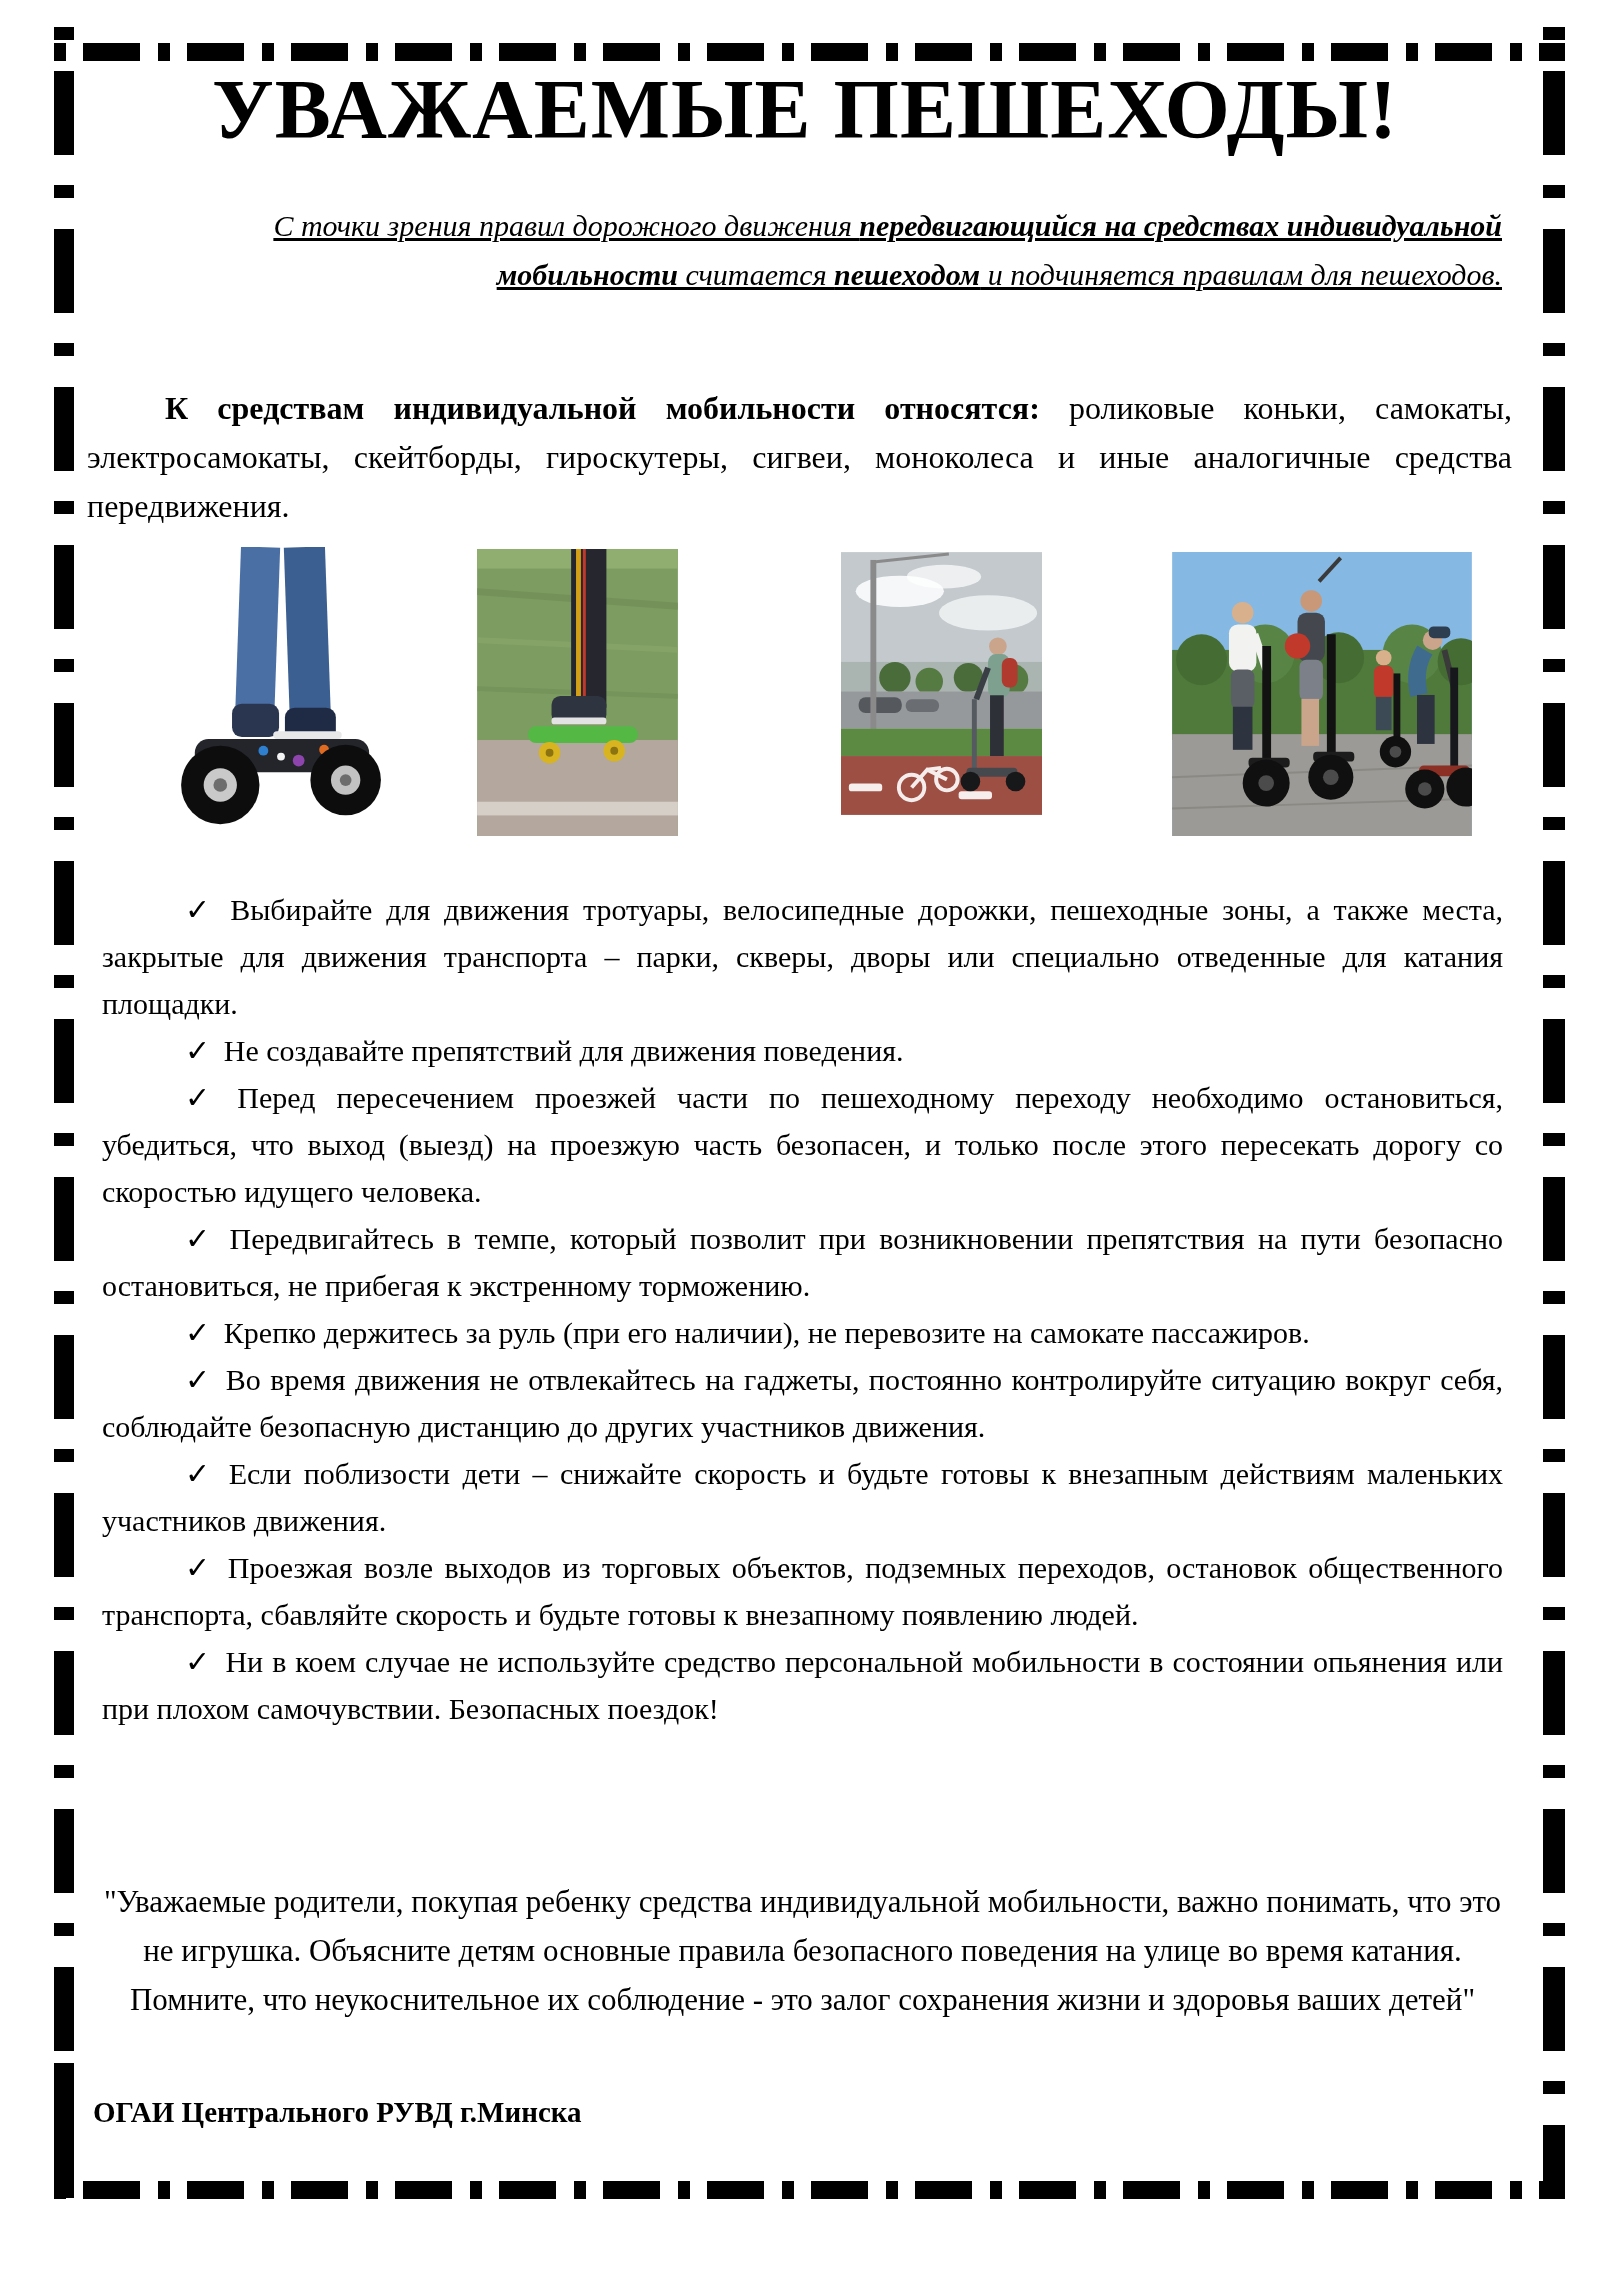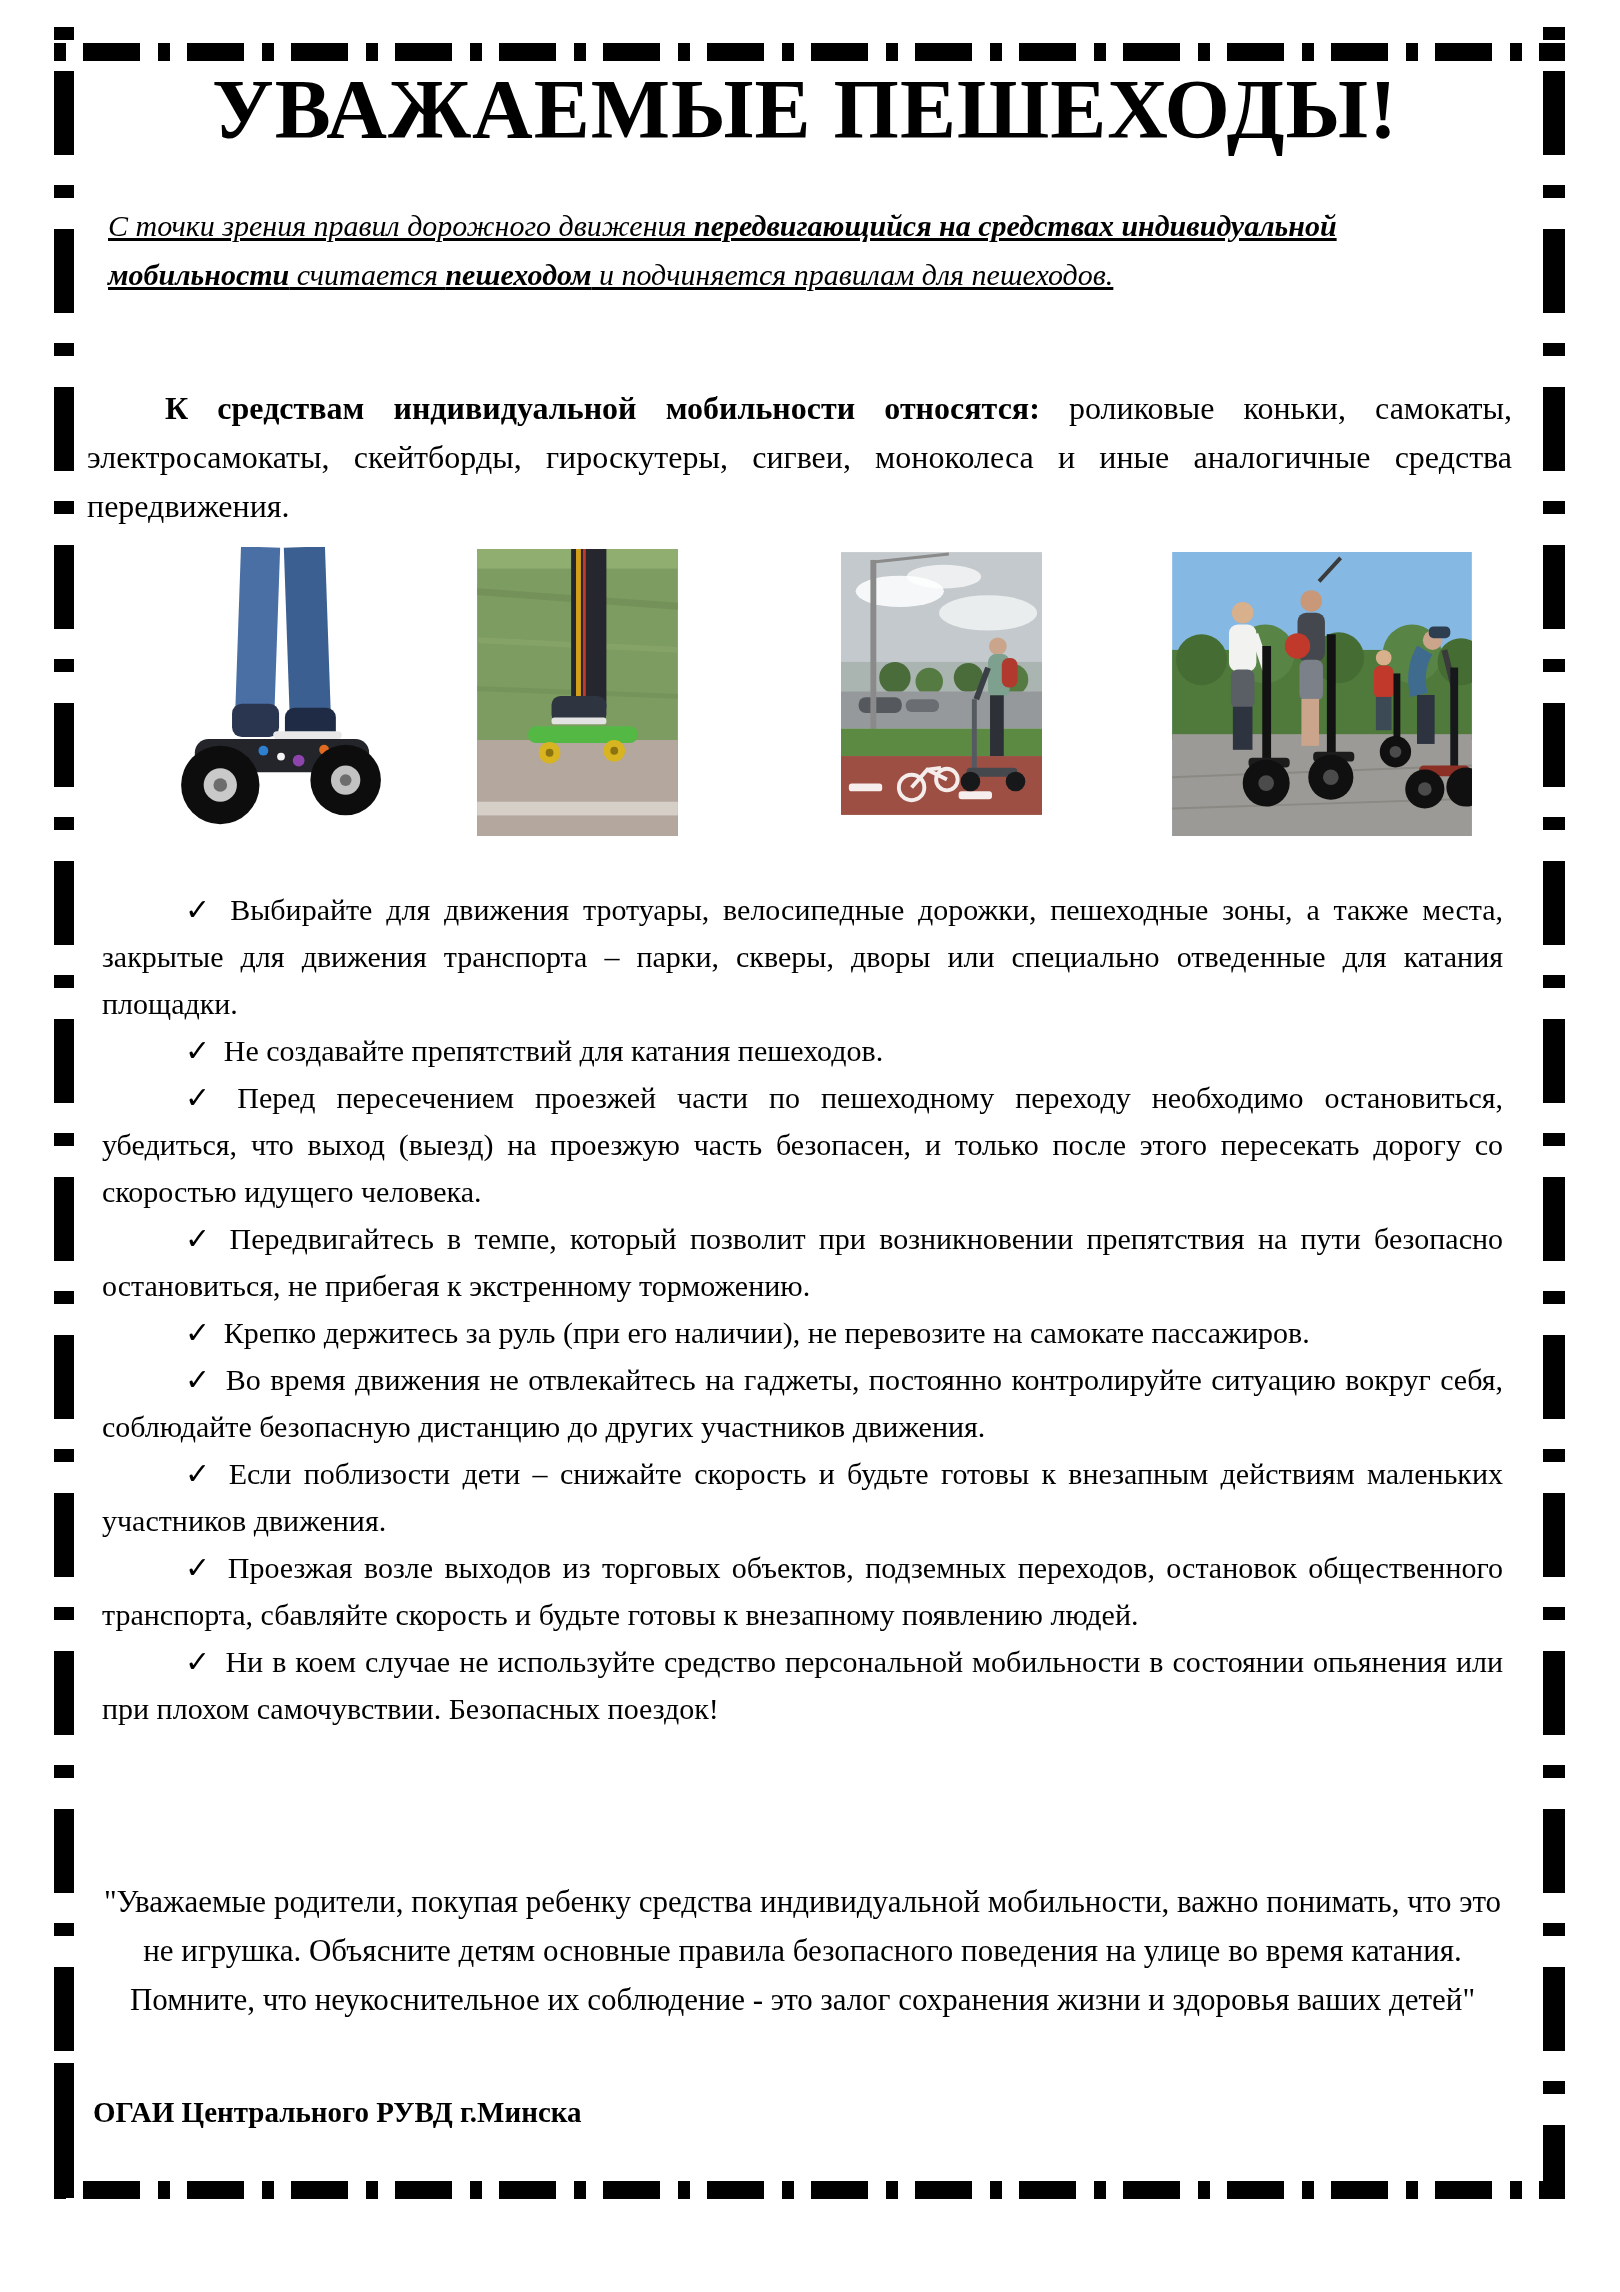--- a/index.html
+++ b/index.html
@@ -26,21 +26,21 @@
   
   .b-corner{position:absolute;left:54px;top:2063px;width:19.6px;height:135px;background:#000;}
 
   .title{
     position:absolute;top:61px;left:78px;right:88px;margin:0;
     text-align:center;font-size:84px;font-weight:700;letter-spacing:1px;
     white-space:nowrap;
   }
   .intro{
     position:absolute;top:201px;left:108px;right:118px;margin:0;
-    text-align:left;font-style:italic;font-size:30px;line-height:49px;
+    text-align:right;font-style:italic;font-size:30px;line-height:49px;
     text-decoration:underline;
   }
   .intro b{font-weight:700;}
   .definition{
     position:absolute;top:384px;left:87px;right:108px;margin:0;
     text-align:justify;font-size:32px;line-height:49px;text-indent:78px;
   }
   .definition b{font-weight:700;}
 
   .photos{position:absolute;top:547px;left:0;right:0;height:294px;}
@@ -228,21 +228,21 @@
           <circle cx="258" cy="242" r="20" fill="#101010"></circle>
             <circle cx="300" cy="240" r="20" fill="#101010"></circle>
           <circle cx="258" cy="242" r="7" fill="#4b4b4b"></circle>
         </g>
       </svg>
     </div>
   </div>
 
   <ul class="rules">
     <li><span class="mark">✓</span><span>Выбирайте для движения тротуары, велосипедные дорожки, пешеходные зоны, а также места, закрытые для движения транспорта – парки, скверы, дворы или специально отведенные для катания площадки.</span></li>
-    <li><span class="mark">✓</span><span>Не создавайте препятствий для катания пешеходов.</span></li>
+    <li><span class="mark">✓</span><span>Не создавайте препятствий для движения поведения.</span></li>
     <li><span class="mark">✓</span><span>Перед пересечением проезжей части по пешеходному переходу необходимо остановиться, убедиться, что выход (выезд) на проезжую часть безопасен, и только после этого пересекать дорогу со скоростью идущего человека.</span></li>
     <li><span class="mark">✓</span><span>Передвигайтесь в темпе, который позволит при возникновении препятствия на пути безопасно остановиться, не прибегая к экстренному торможению.</span></li>
     <li><span class="mark">✓</span><span>Крепко держитесь за руль (при его наличии), не перевозите на самокате пассажиров.</span></li>
     <li><span class="mark">✓</span><span>Во время движения не отвлекайтесь на гаджеты, постоянно контролируйте ситуацию вокруг себя, соблюдайте безопасную дистанцию до других участников движения.</span></li>
     <li><span class="mark">✓</span><span>Если поблизости дети – снижайте скорость и будьте готовы к внезапным действиям маленьких участников движения.</span></li>
     <li><span class="mark">✓</span><span>Проезжая возле выходов из торговых объектов, подземных переходов, остановок общественного транспорта, сбавляйте скорость и будьте готовы к внезапному появлению людей.</span></li>
     <li><span class="mark">✓</span><span>Ни в коем случае не используйте средство персональной мобильности в состоянии опьянения или при плохом самочувствии. Безопасных поездок!</span></li>
   </ul>
 
   <p class="quote">"Уважаемые родители, покупая ребенку средства индивидуальной мобильности, важно понимать, что это не игрушка. Объясните детям основные правила безопасного поведения на улице во время катания. Помните, что неукоснительное их соблюдение - это залог сохранения жизни и здоровья ваших детей"</p>

